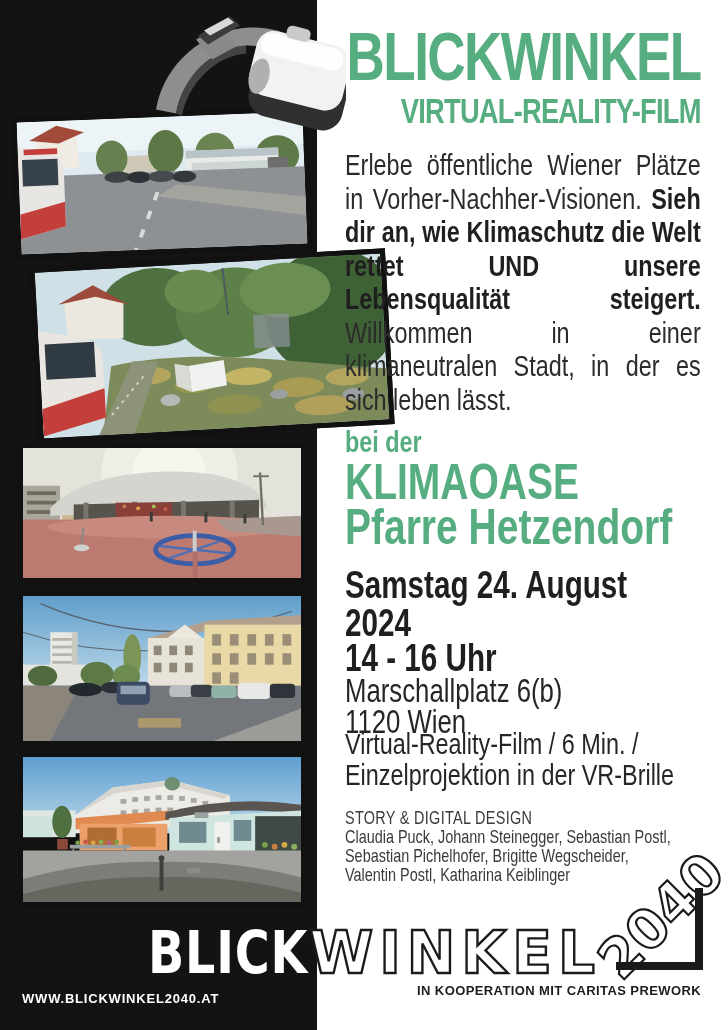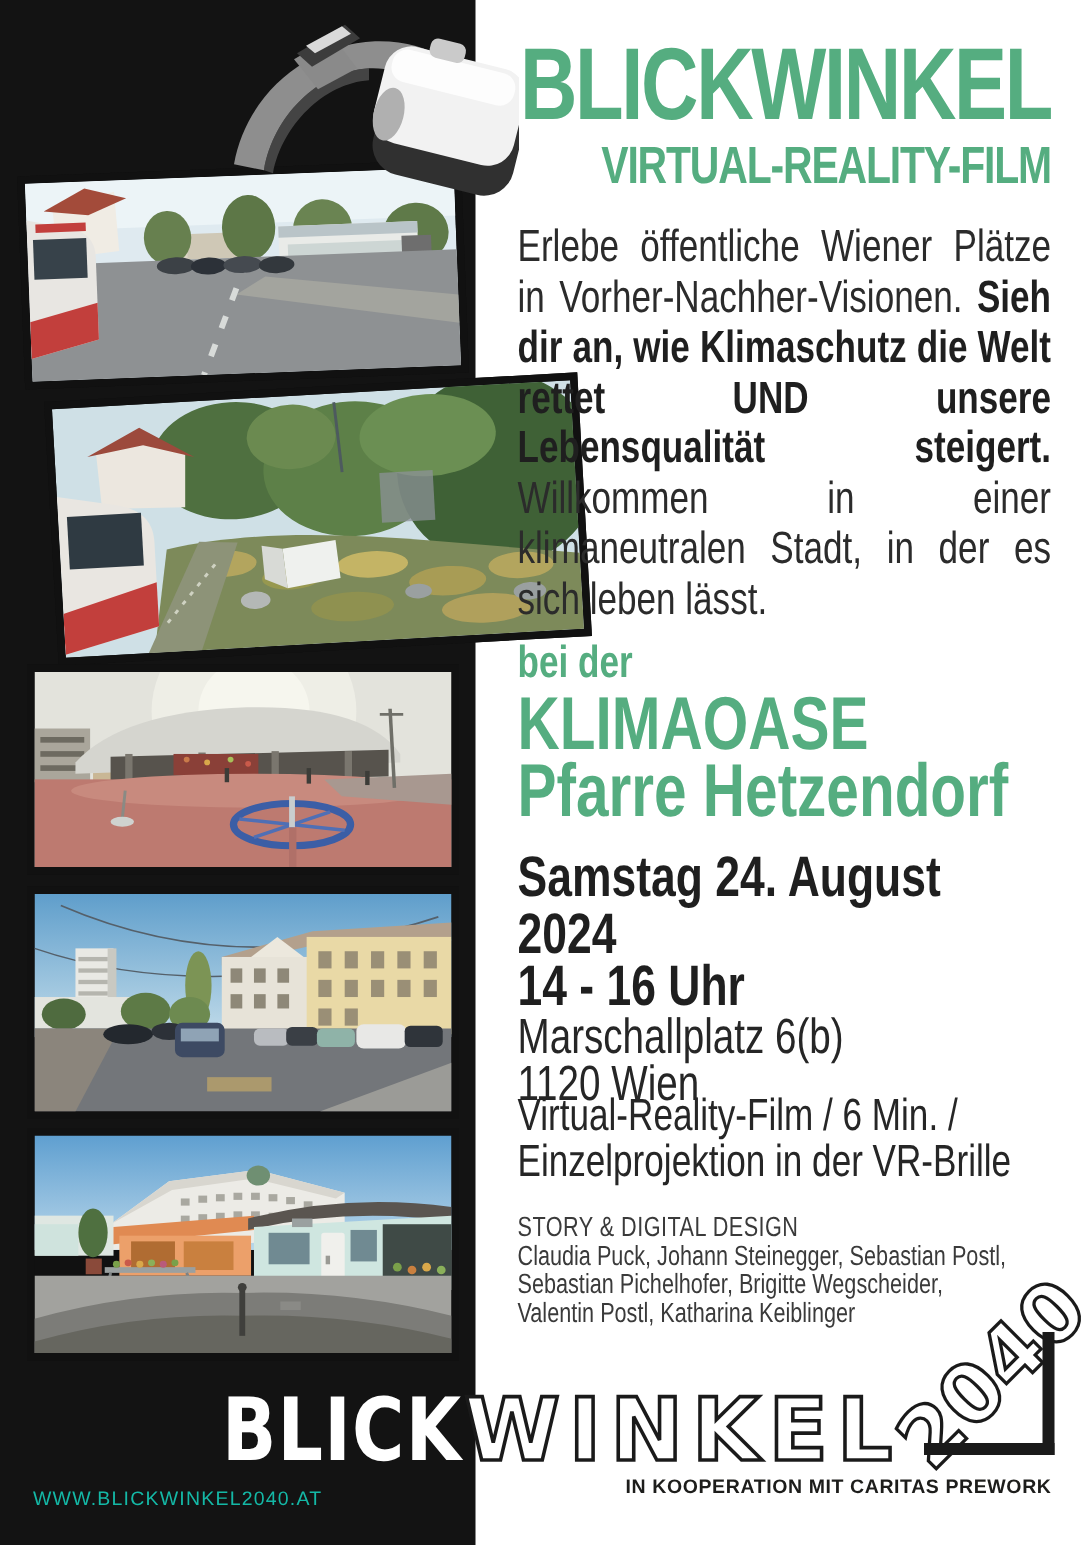--- a/index.html
+++ b/index.html
@@ -7,21 +7,21 @@
           font-family:"Liberation Sans",sans-serif;}
   
   .sidebar{position:absolute;left:0;top:0;width:317px;height:1030px;background:#131313;}
   .photo{position:absolute;box-sizing:border-box;border:5px solid #111;background:#111;}
   .photo svg{display:block;width:100%;height:100%;}
   .photo1{left:14px;top:112px;width:296px;height:142px;transform:rotate(-2.2deg);}
   .photo2{left:34px;top:258px;width:356px;height:176px;transform:rotate(-3.2deg);}
   .photo3{left:18px;top:443px;width:288px;height:140px;}
   .photo4{left:18px;top:591px;width:288px;height:155px;}
   .photo5{left:18px;top:752px;width:288px;height:155px;}
-  .website{position:absolute;left:22px;top:991px;color:#14b8a6;font-size:13px;font-weight:normal;
+  .website{position:absolute;left:22px;top:991px;color:#ffffff;font-size:13px;font-weight:bold;
            letter-spacing:.8px;}
   
   .headset{position:absolute;left:146px;top:0px;width:200px;height:148px;}
   .headset svg{display:block;width:100%;height:100%;}
   
   .main{position:absolute;left:345px;top:0;width:456px;height:1030px;
         transform:scaleX(.78);transform-origin:0 0;color:#2b2b2b;}
   .main section{position:absolute;left:0;width:456px;}
   .green{color:#55ad80;}
   .title-block{top:20px;text-align:right;}

